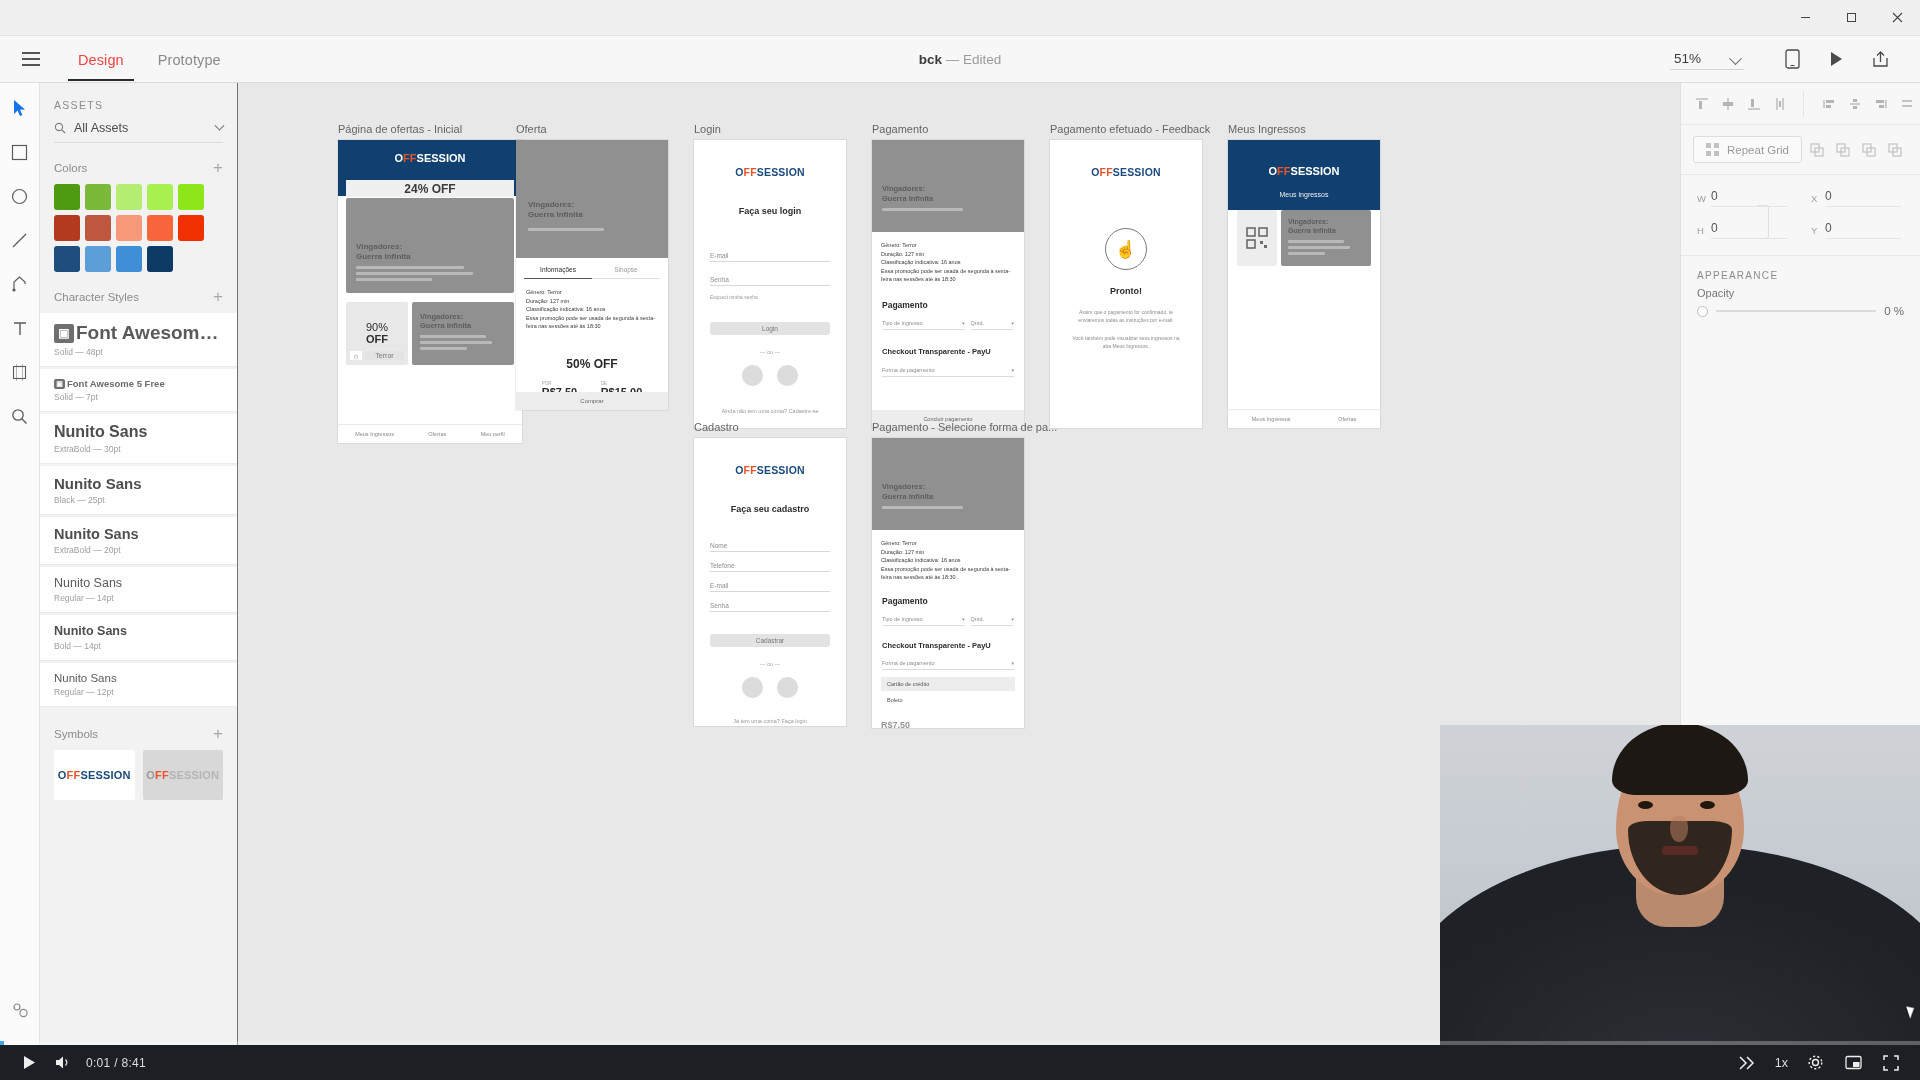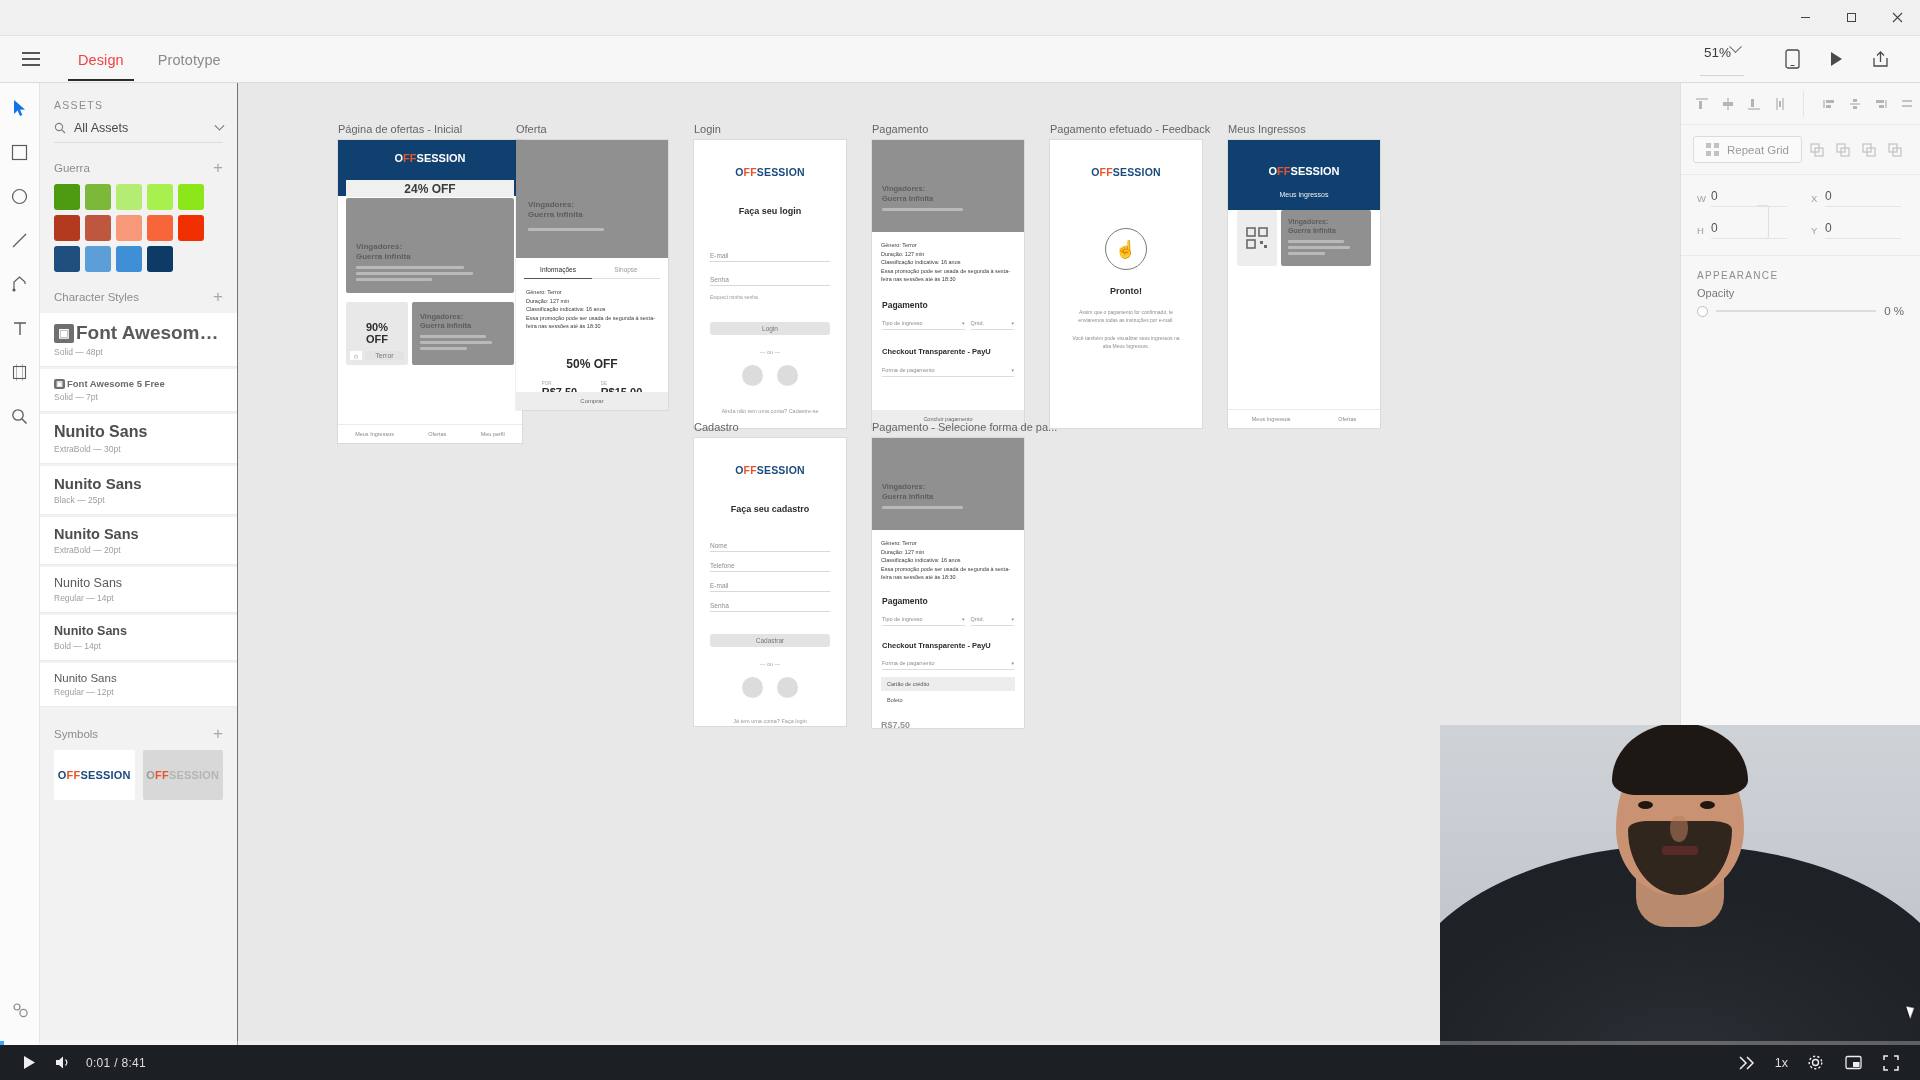--- a/index.html
+++ b/index.html
@@ -43,22 +43,22 @@
     height: 2px; background: #2a2a2a;
   }
   .doctitle {
     position: absolute; left: 0; right: 0; text-align: center;
     font-size: 13.5px; color: #3c3c3c; pointer-events: none;
   }
   .doctitle .edited { color: #9a9a9a; }
   .tbright {
     margin-left: auto; display: flex; align-items: center; gap: 0; padding-right: 18px;
   }
-  .zoombox { display: flex; align-items: flex-start; margin-right: 26px;
-    border-bottom: 1px solid #d4d4d4; padding: 2px 4px 15px; }
+  .zoombox { display: flex; align-items: flex-end; gap: 30px; margin-right: 26px;
+    border-bottom: 1px solid #d4d4d4; padding: 2px 4px 3px; }
   .zoomval { font-size: 13.5px; color: #3c3c3c; }
   .chev { width: 9px; height: 9px; border-right: 1.6px solid #6d6d6d;
     border-bottom: 1.6px solid #6d6d6d; transform: rotate(45deg) translate(-2px,-2px); }
   .tbicon { width: 44px; height: 47px; display: flex; align-items: center; justify-content: center; }
 
   
   .bodyrow { display: flex; height: calc(1045px - 36px - 47px); }
 
   
   .rail { width: 40px; background: #fbfbfb; border-right: 1px solid #e4e4e4;
@@ -214,20 +214,25 @@
           <i></i>
         </div>
 
       <div class="modetab active">
         <span>Design</span>
       </div>
       <div class="modetab">
         <span>Prototype</span>
       </div>
 
+      <div class="doctitle">
+        <span style="font-weight:bold">bck</span>
+        <span class="edited">—</span>
+        <span class="edited">Edited</span>
+      </div>
 
       <div class="tbright">
         <div class="zoombox">
           <span class="zoomval">51%</span>
           <span class="chev"></span>
         </div>
         <div class="tbicon">
           <svg width="15" height="20" viewBox="0 0 15 20">
               <rect x="1" y="1" width="13" height="18" rx="2" fill="none" stroke="#4a4a4a" stroke-width="1.3"></rect>
               <rect x="5.5" y="16" width="4" height="1" fill="#4a4a4a"></rect>
@@ -308,21 +313,21 @@
         <div class="searchrow">
           <svg width="12" height="12" viewBox="0 0 12 12">
               <circle cx="5" cy="5" r="3.6" fill="none" stroke="#7d7d7d" stroke-width="1.1"></circle>
               <path d="M7.8,7.8 L11,11" stroke="#7d7d7d" stroke-width="1.2"></path>
             </svg>
           <span class="txt">All Assets</span>
           <span class="chev" style="width:7px;height:7px"></span>
         </div>
 
         <div class="sectionhead">
-          <span class="lbl">Guerra</span>
+          <span class="lbl">Colors</span>
           <span class="plus">+</span>
         </div>
         <div class="swatches">
           <div class="sw" style="background:#4e9a10"></div>
           <div class="sw" style="background:#7cb83a"></div>
           <div class="sw" style="background:#b4ed72"></div>
           <div class="sw" style="background:#a8f04e"></div>
           <div class="sw" style="background:#8ce619"></div>
           <div class="sw" style="background:#b33a1f"></div>
           <div class="sw" style="background:#bf5640"></div>
@@ -406,21 +411,21 @@
                 <div>Guerra Infinita</div>
               </div>
               <div style="position:absolute;left:10px;top:68px;right:12px">
                 <div class="gline" style="width:74%;margin-bottom:3px"></div>
                 <div class="gline" style="width:80%;margin-bottom:3px"></div>
                 <div class="gline" style="width:52%"></div>
               </div>
             </div>
             <div style="position:absolute;left:8px;top:162px;right:8px;height:63px;display:flex;gap:4px">
               <div style="width:62px;background:#e8e8e8;border-radius:2px;position:relative;display:flex;flex-direction:column;align-items:center;justify-content:center">
-                <div style="font-size:11px;font-weight:bold;color:#2e2e2e;line-height:1">90%</div>
+                <div style="font-size:11px;font-weight:normal;color:#2e2e2e;line-height:1">90%</div>
                 <div style="font-size:11px;font-weight:bold;color:#2e2e2e;line-height:1.1">OFF</div>
                 <div style="position:absolute;bottom:5px;left:4px;right:4px;display:flex;gap:3px;align-items:center">
                   <div style="width:12px;height:9px;background:#fff;border-radius:1px;display:flex;align-items:center;justify-content:center;font-size:5px;color:#888">◷</div>
                   <div class="pillbtn" style="flex:1;height:9px">Terror</div>
                 </div>
               </div>
               <div class="gblock" style="flex:1;border-radius:2px;position:relative">
                 <div style="position:absolute;left:8px;top:10px;font-size:7.5px;font-weight:bold;color:#5d5d5d;line-height:1.25">
                   <div>Vingadores:</div>
                   <div>Guerra Infinita</div>

